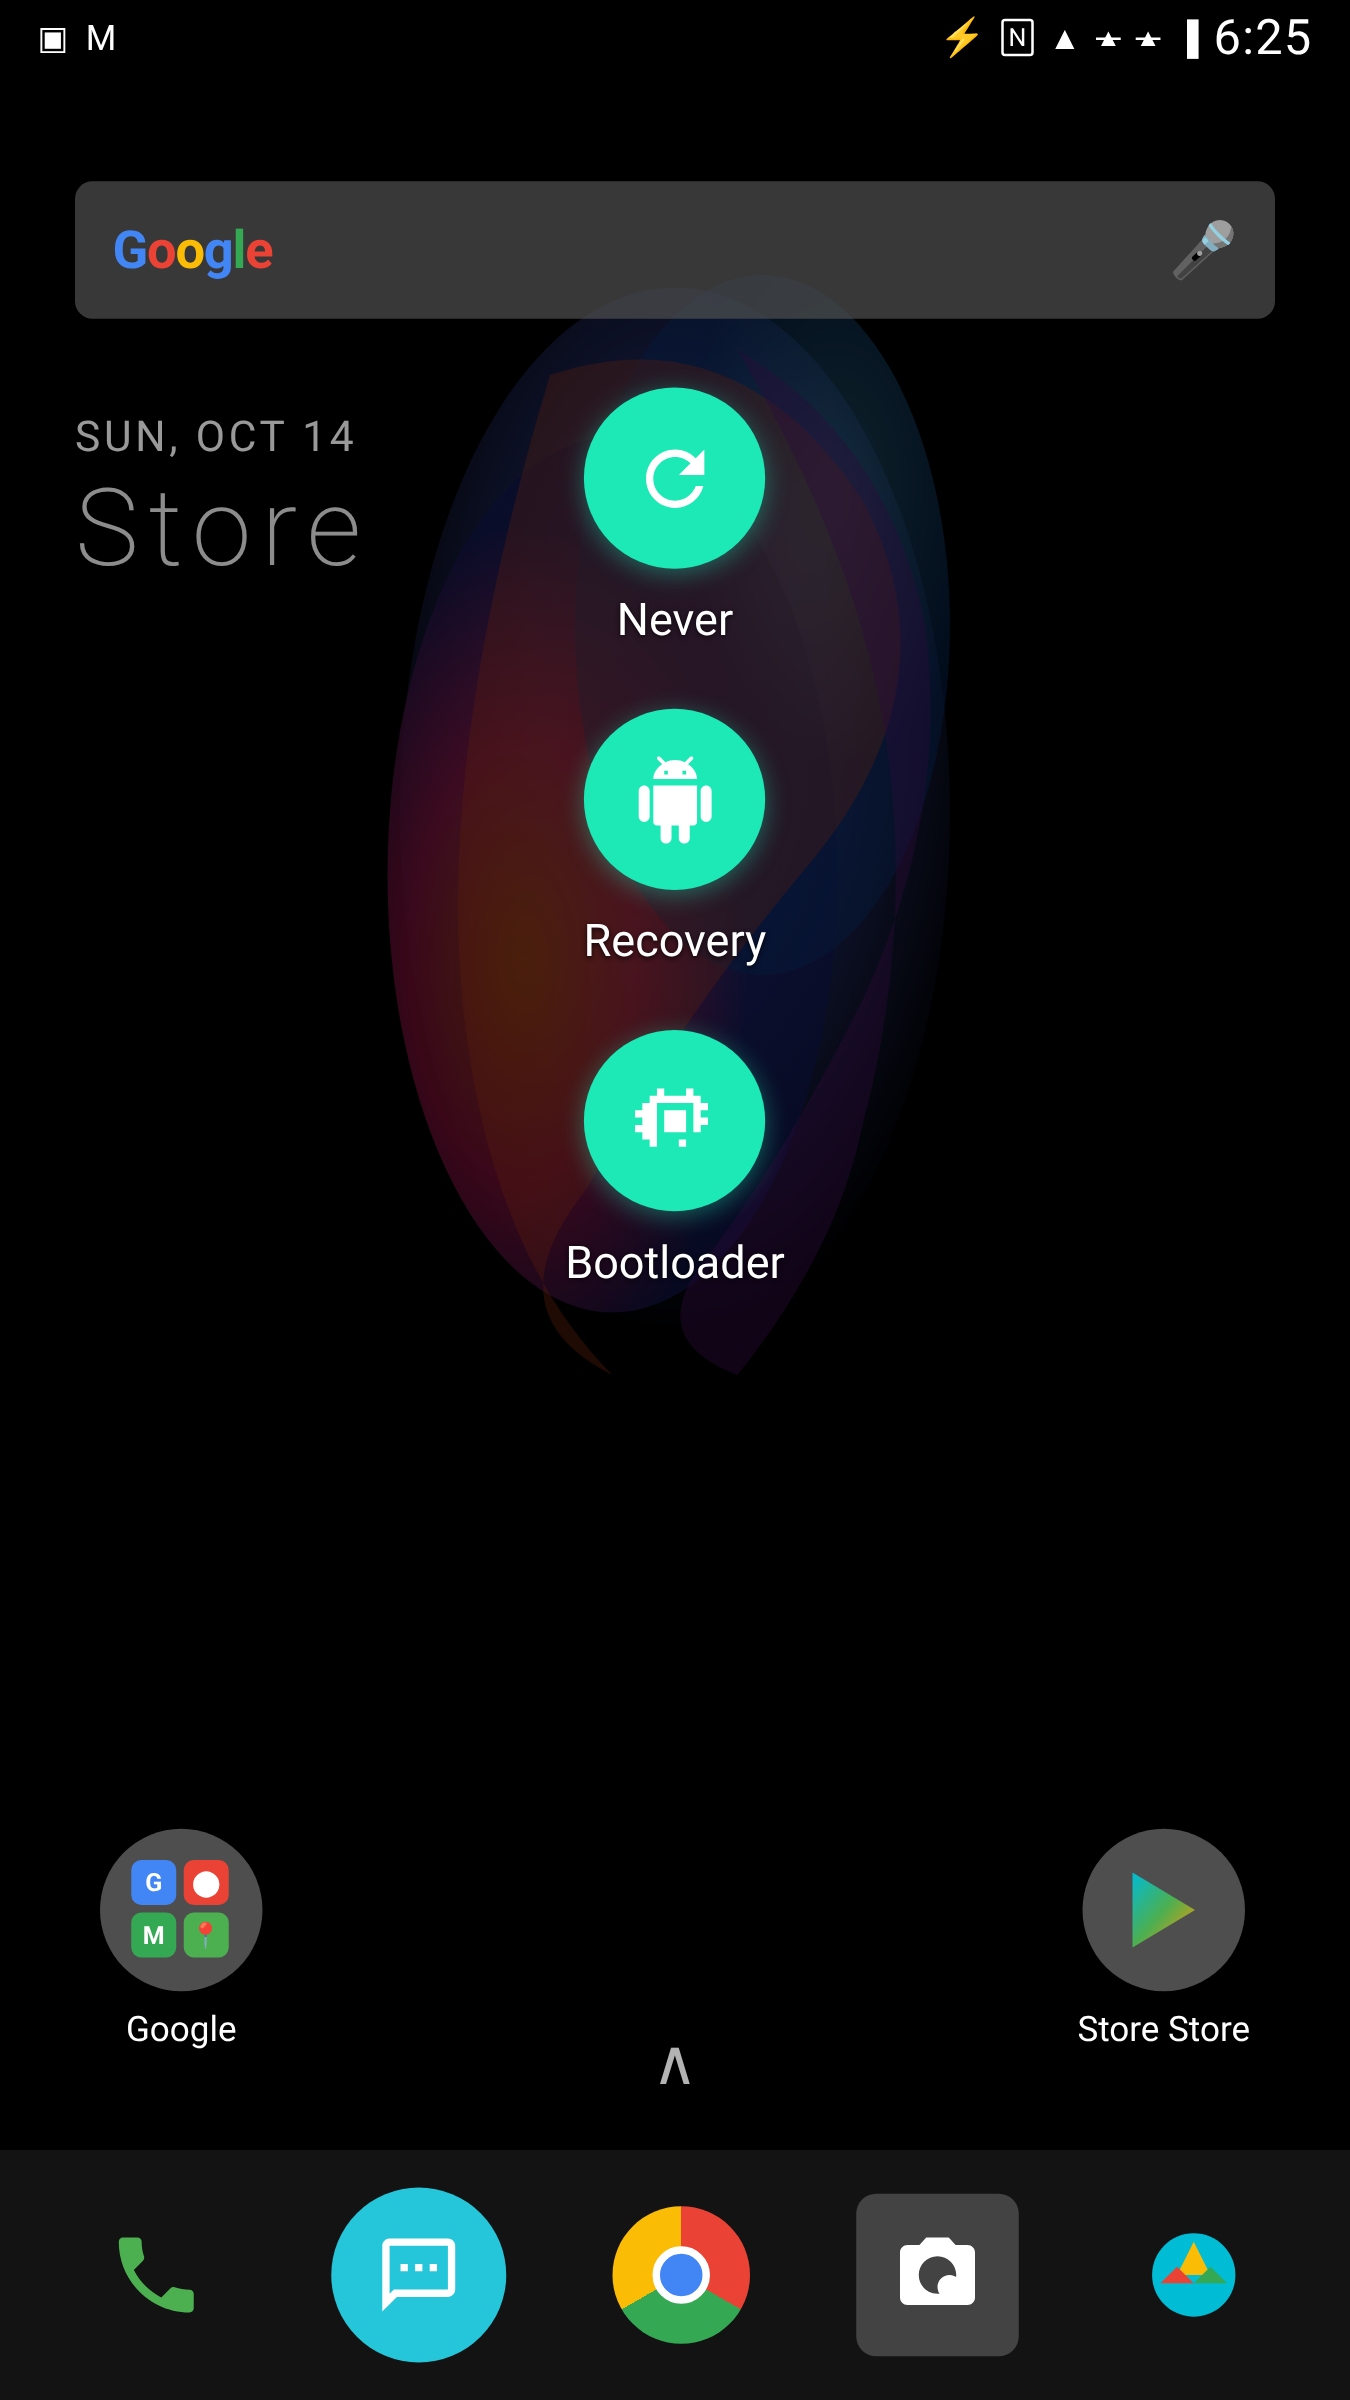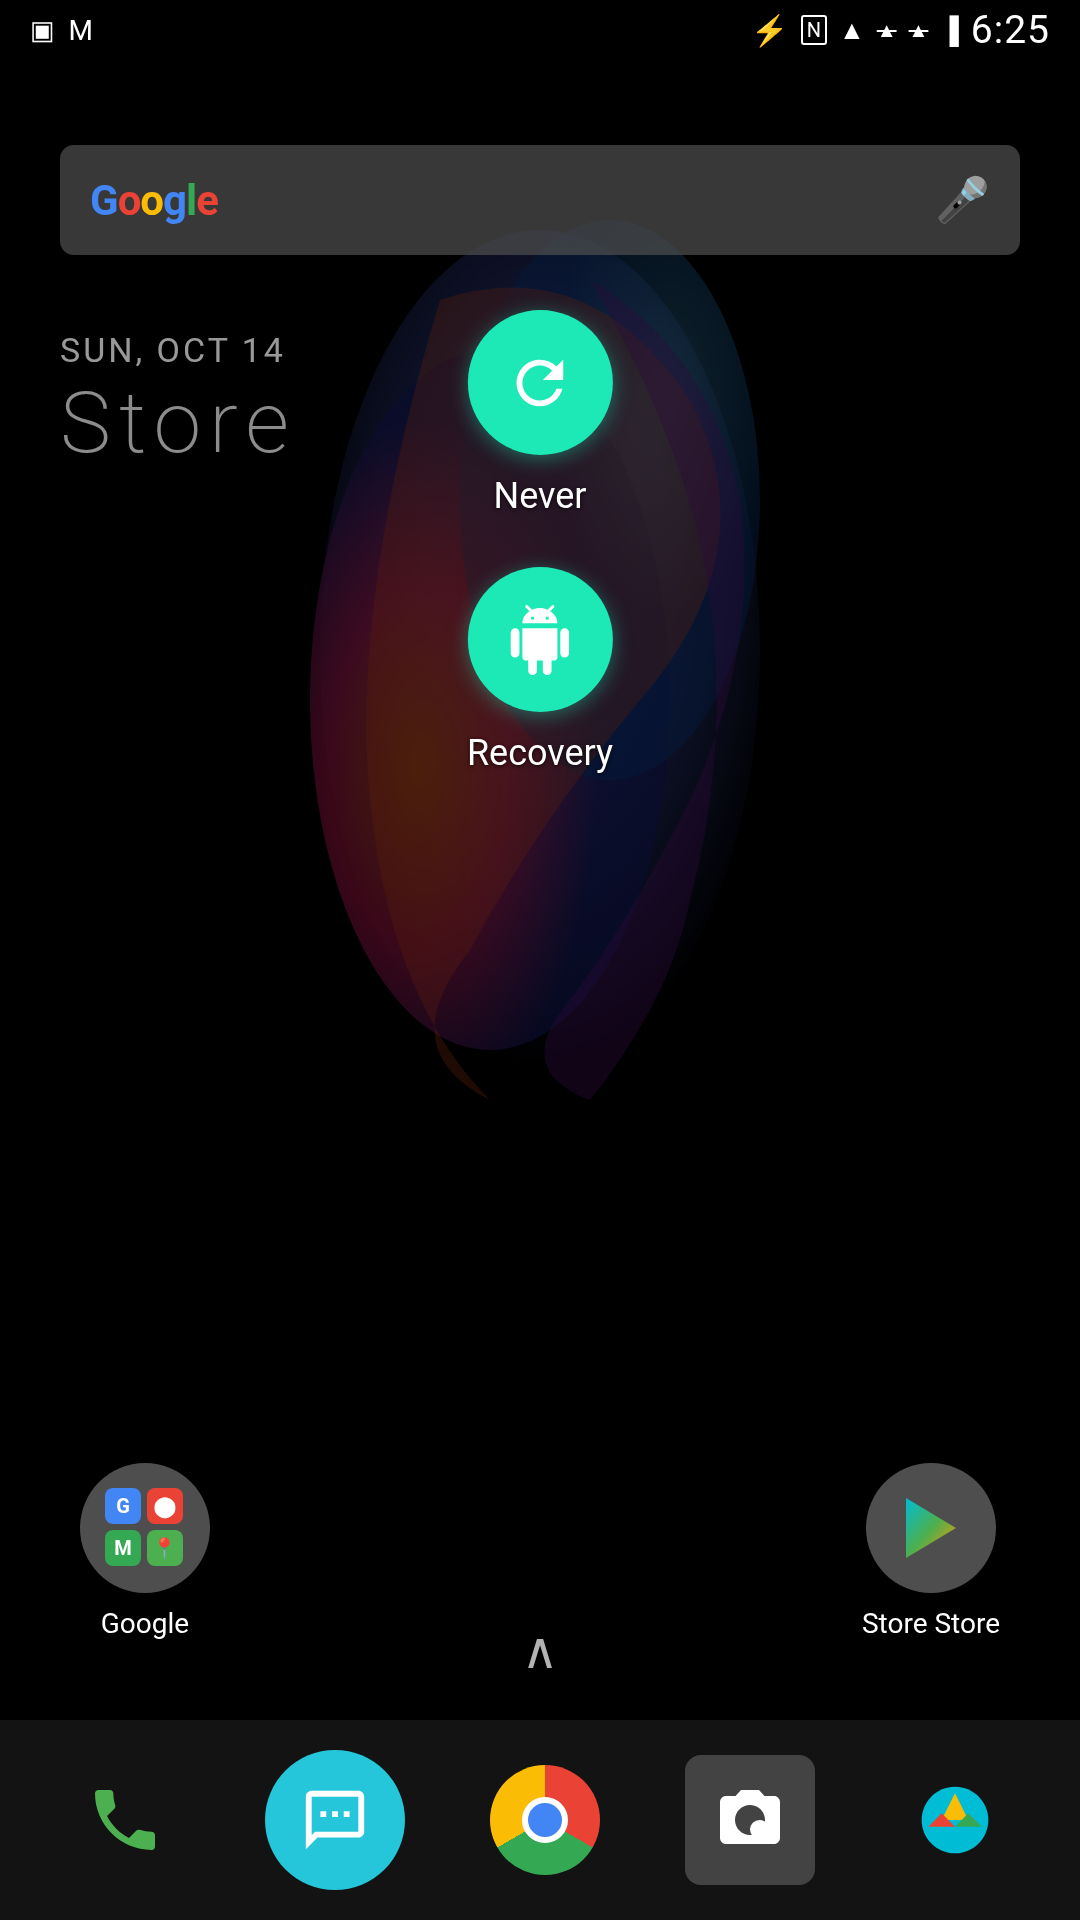--- a/index.html
+++ b/index.html
@@ -359,20 +359,28 @@
 
   <div class="reboot-item">
     <div class="reboot-btn">
       <svg viewBox="0 0 24 24" xmlns="http://www.w3.org/2000/svg">
         <path d="M6 18c0 .55.45 1 1 1h1v3.5c0 .83.67 1.5 1.5 1.5s1.5-.67 1.5-1.5V19h2v3.5c0 .83.67 1.5 1.5 1.5s1.5-.67 1.5-1.5V19h1c.55 0 1-.45 1-1V8H6v10zM3.5 8C2.67 8 2 8.67 2 9.5v7c0 .83.67 1.5 1.5 1.5S5 17.33 5 16.5v-7C5 8.67 4.33 8 3.5 8zm17 0c-.83 0-1.5.67-1.5 1.5v7c0 .83.67 1.5 1.5 1.5s1.5-.67 1.5-1.5v-7c0-.83-.67-1.5-1.5-1.5zm-4.97-5.84l1.3-1.3c.2-.2.2-.51 0-.71-.2-.2-.51-.2-.71 0l-1.48 1.48C13.85 1.23 12.95 1 12 1c-.96 0-1.86.23-2.66.63L7.85.15c-.2-.2-.51-.2-.71 0-.2.2-.2.51 0 .71l1.31 1.31C7.08 3.04 6 4.51 6 6.25h12c0-1.74-1.08-3.21-2.47-4.09zM10 5H9V4h1v1zm5 0h-1V4h1v1z"></path>
       </svg>
     </div>
     <span class="reboot-label">Recovery</span>
   </div>
 
+  <div class="reboot-item">
+    <div class="reboot-btn">
+      <svg viewBox="0 0 24 24" xmlns="http://www.w3.org/2000/svg">
+        <path d="M9 3H7v2H5v2H3v2H1v2h2v2H1v2h2v2h2v2h2v-2h6v2h2v-2h2v-2h2v-2h2v-2h-2V9h2V7h-2V5h-2V3h-2v2H9V3zm-2 4h10v10H7V7zm2 2v6h6V9H9z"></path>
+      </svg>
+    </div>
+    <span class="reboot-label">Bootloader</span>
+  </div>
 </div>
 
 <div class="dock-apps">
 
   <div class="dock-app">
     <div class="dock-icon-wrap">
       <div class="mini-grid">
         <div class="mini-icon" style="background:#4285F4;">G</div>
         <div class="mini-icon" style="background:#EA4335;">⬤</div>
         <div class="mini-icon" style="background:#34A853;">M</div>

